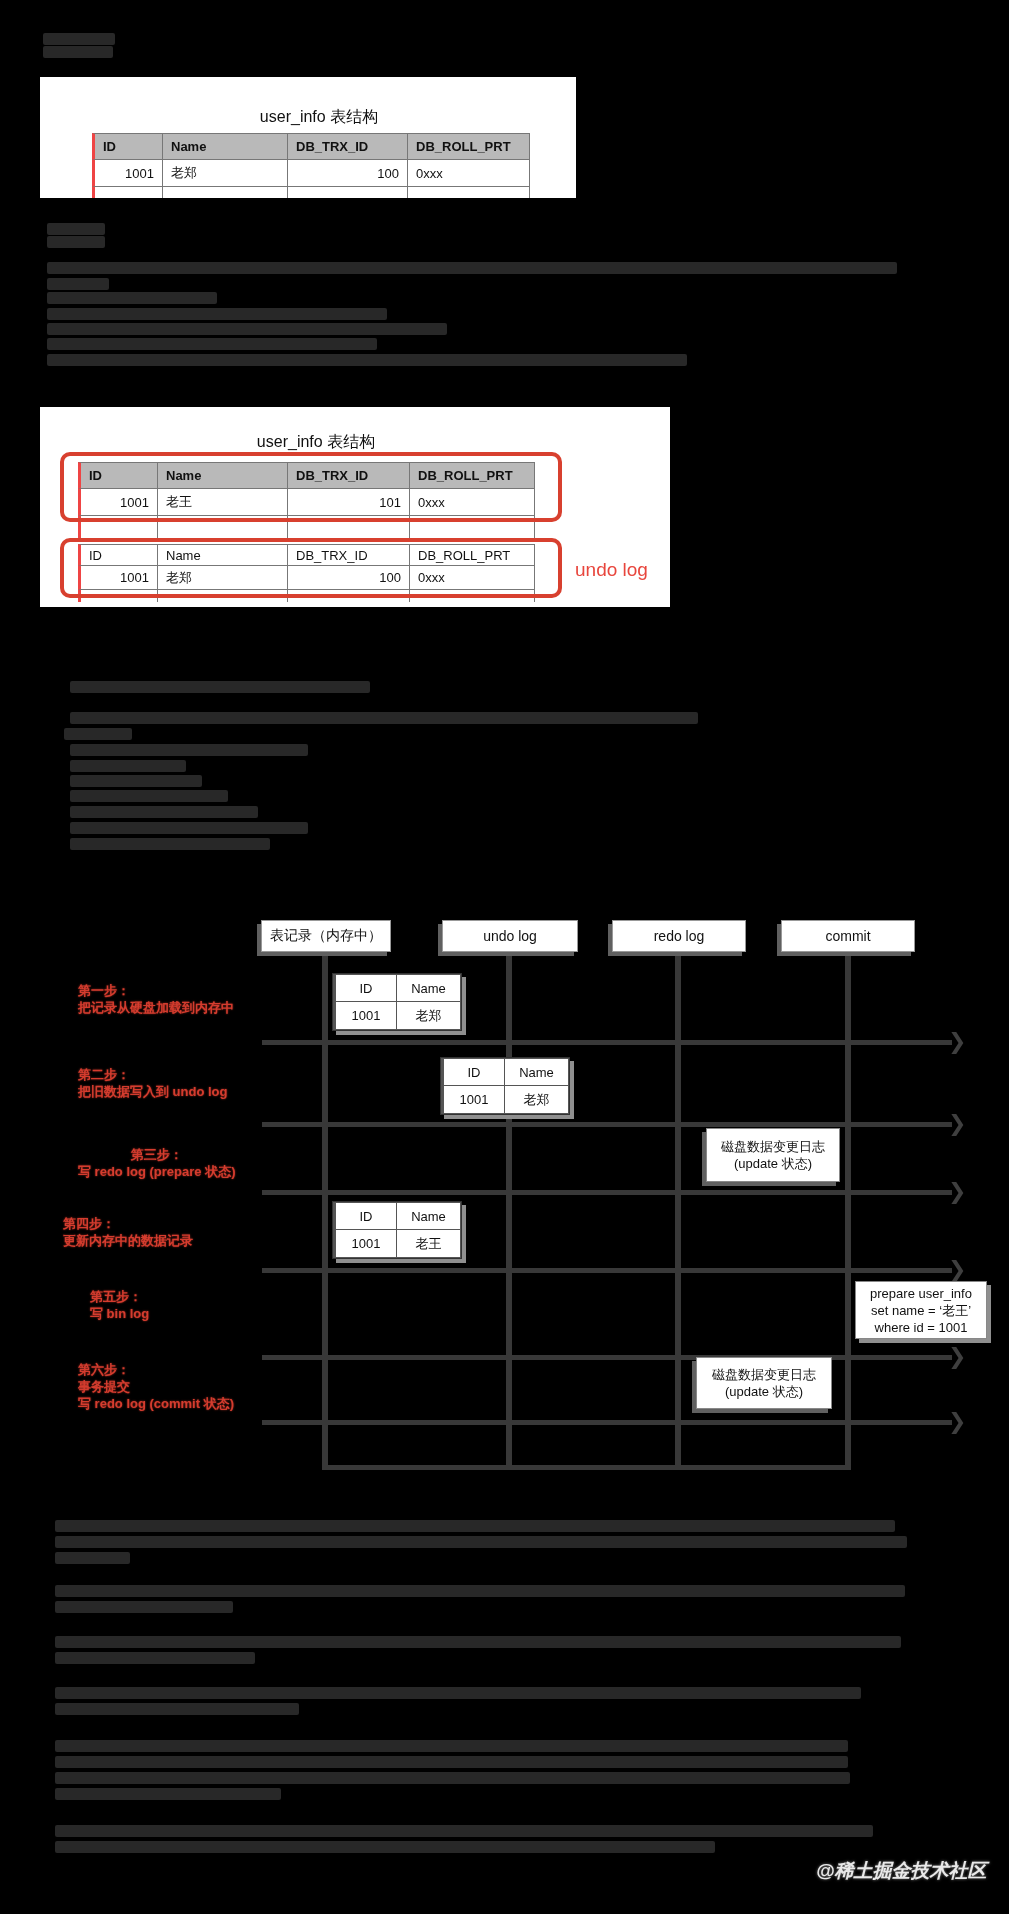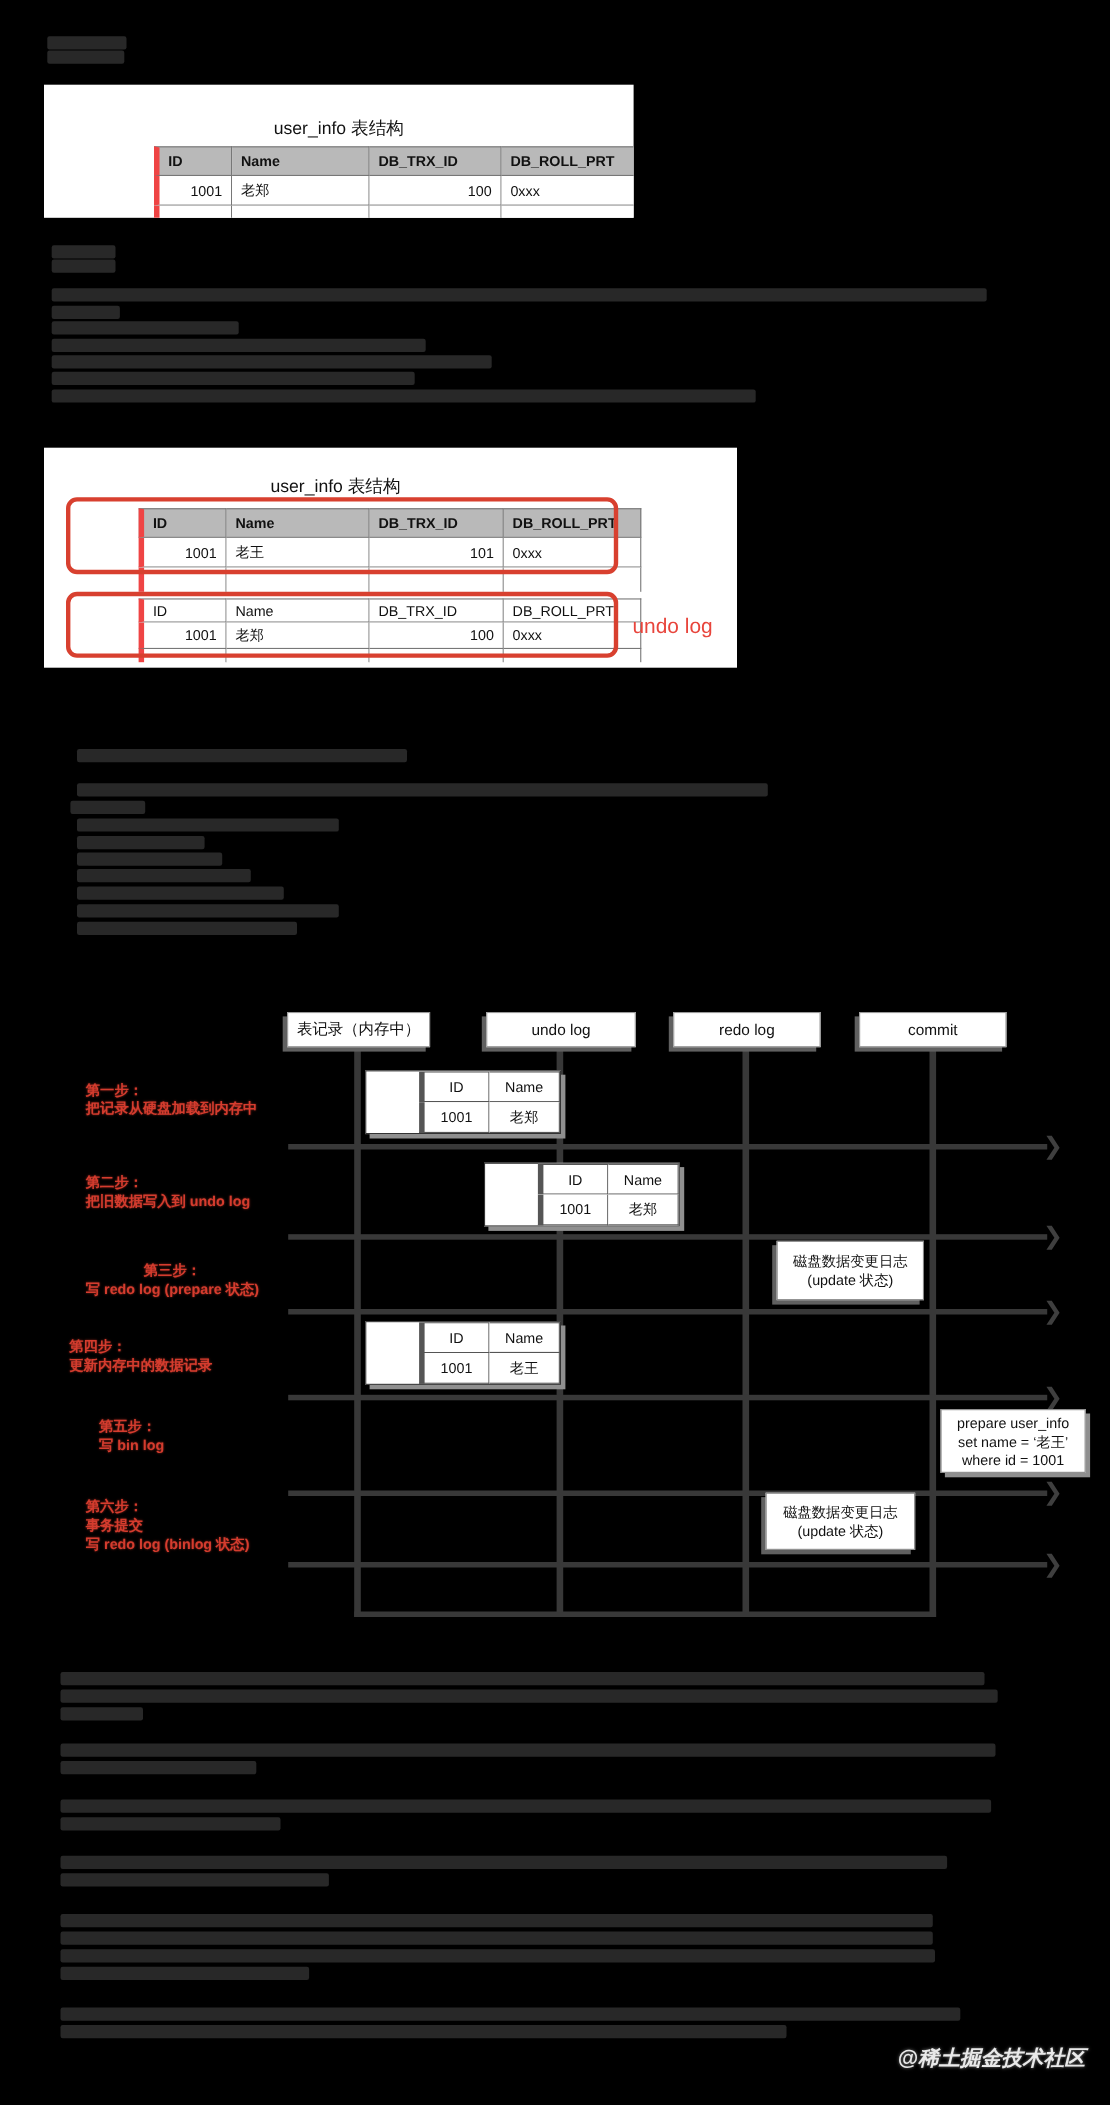--- a/index.html
+++ b/index.html
@@ -1,27 +1,27 @@
 <!DOCTYPE html>
 <html><head>
 <meta charset="utf-8">
 <style>
   html,body{margin:0;padding:0;background:#000;}
   #page{position:relative;width:1009px;height:1914px;background:#000;overflow:hidden;
         font-family:"Liberation Sans","DejaVu Sans",sans-serif;}
   .abs{position:absolute;}
   
   .whitebox{position:absolute;background:#fff;overflow:hidden;}
-  .figtitle{position:absolute;width:100%;text-align:center;color:#111;font-size:16px;}
+  .figtitle{position:absolute;width:100%;text-align:center;color:#111;font-size:16px;padding-left:11px;}
   
   .trow{display:flex;}
   .tcell{box-sizing:border-box;border:1px solid #777;border-left:none;
          font-size:13px;color:#111;display:flex;align-items:center;
          padding:0 8px;height:27px;background:#fff;white-space:nowrap;overflow:hidden;}
-  .tcell.first{border-left:5px solid #ef4444;margin-left:48px;}
+  .tcell.first{border-left:3px solid #ef4444;}
   .tcell.hdr{background:#b9b9b9;font-weight:bold;}
   .tcell.hdr-plain{background:#fff;font-weight:normal;}
   .tcell.num{justify-content:flex-end;}
   .trow.mid .tcell{border-top:none;}
   .trow.stub .tcell{border-top:none;border-bottom:none;height:12px;background:#fff;}
   .redrect{position:absolute;border:4px solid #d8402f;border-radius:10px;background:transparent;}
   .undo-label{position:absolute;color:#e8453c;font-size:19px;}
   
   .rbar{position:absolute;height:12px;border-radius:2px;background:#282828;}
   
@@ -209,21 +209,21 @@
     <div>第四步：</div>
       <div>更新内存中的数据记录</div>
   </div>
   <div class="steplabel" style="left:78px;top:1288px;margin-left:12px;">
     <div>第五步：</div>
       <div>写 bin log</div>
   </div>
   <div class="steplabel" style="left:78px;top:1361px;">
     <div>第六步：</div>
       <div>事务提交</div>
-      <div>写 redo log (binlog 状态)</div>
+      <div>写 redo log (commit 状态)</div>
   </div>
 
   <div class="rectable" style="left:332px;top:973px;">
     <div class="trow">
       <div class="tcell first" style="width:64px">ID</div>
       <div class="tcell" style="width:64px">Name</div>
     </div>
     <div class="trow mid">
       <div class="tcell first" style="width:64px">1001</div>
       <div class="tcell" style="width:64px">老郑</div>

